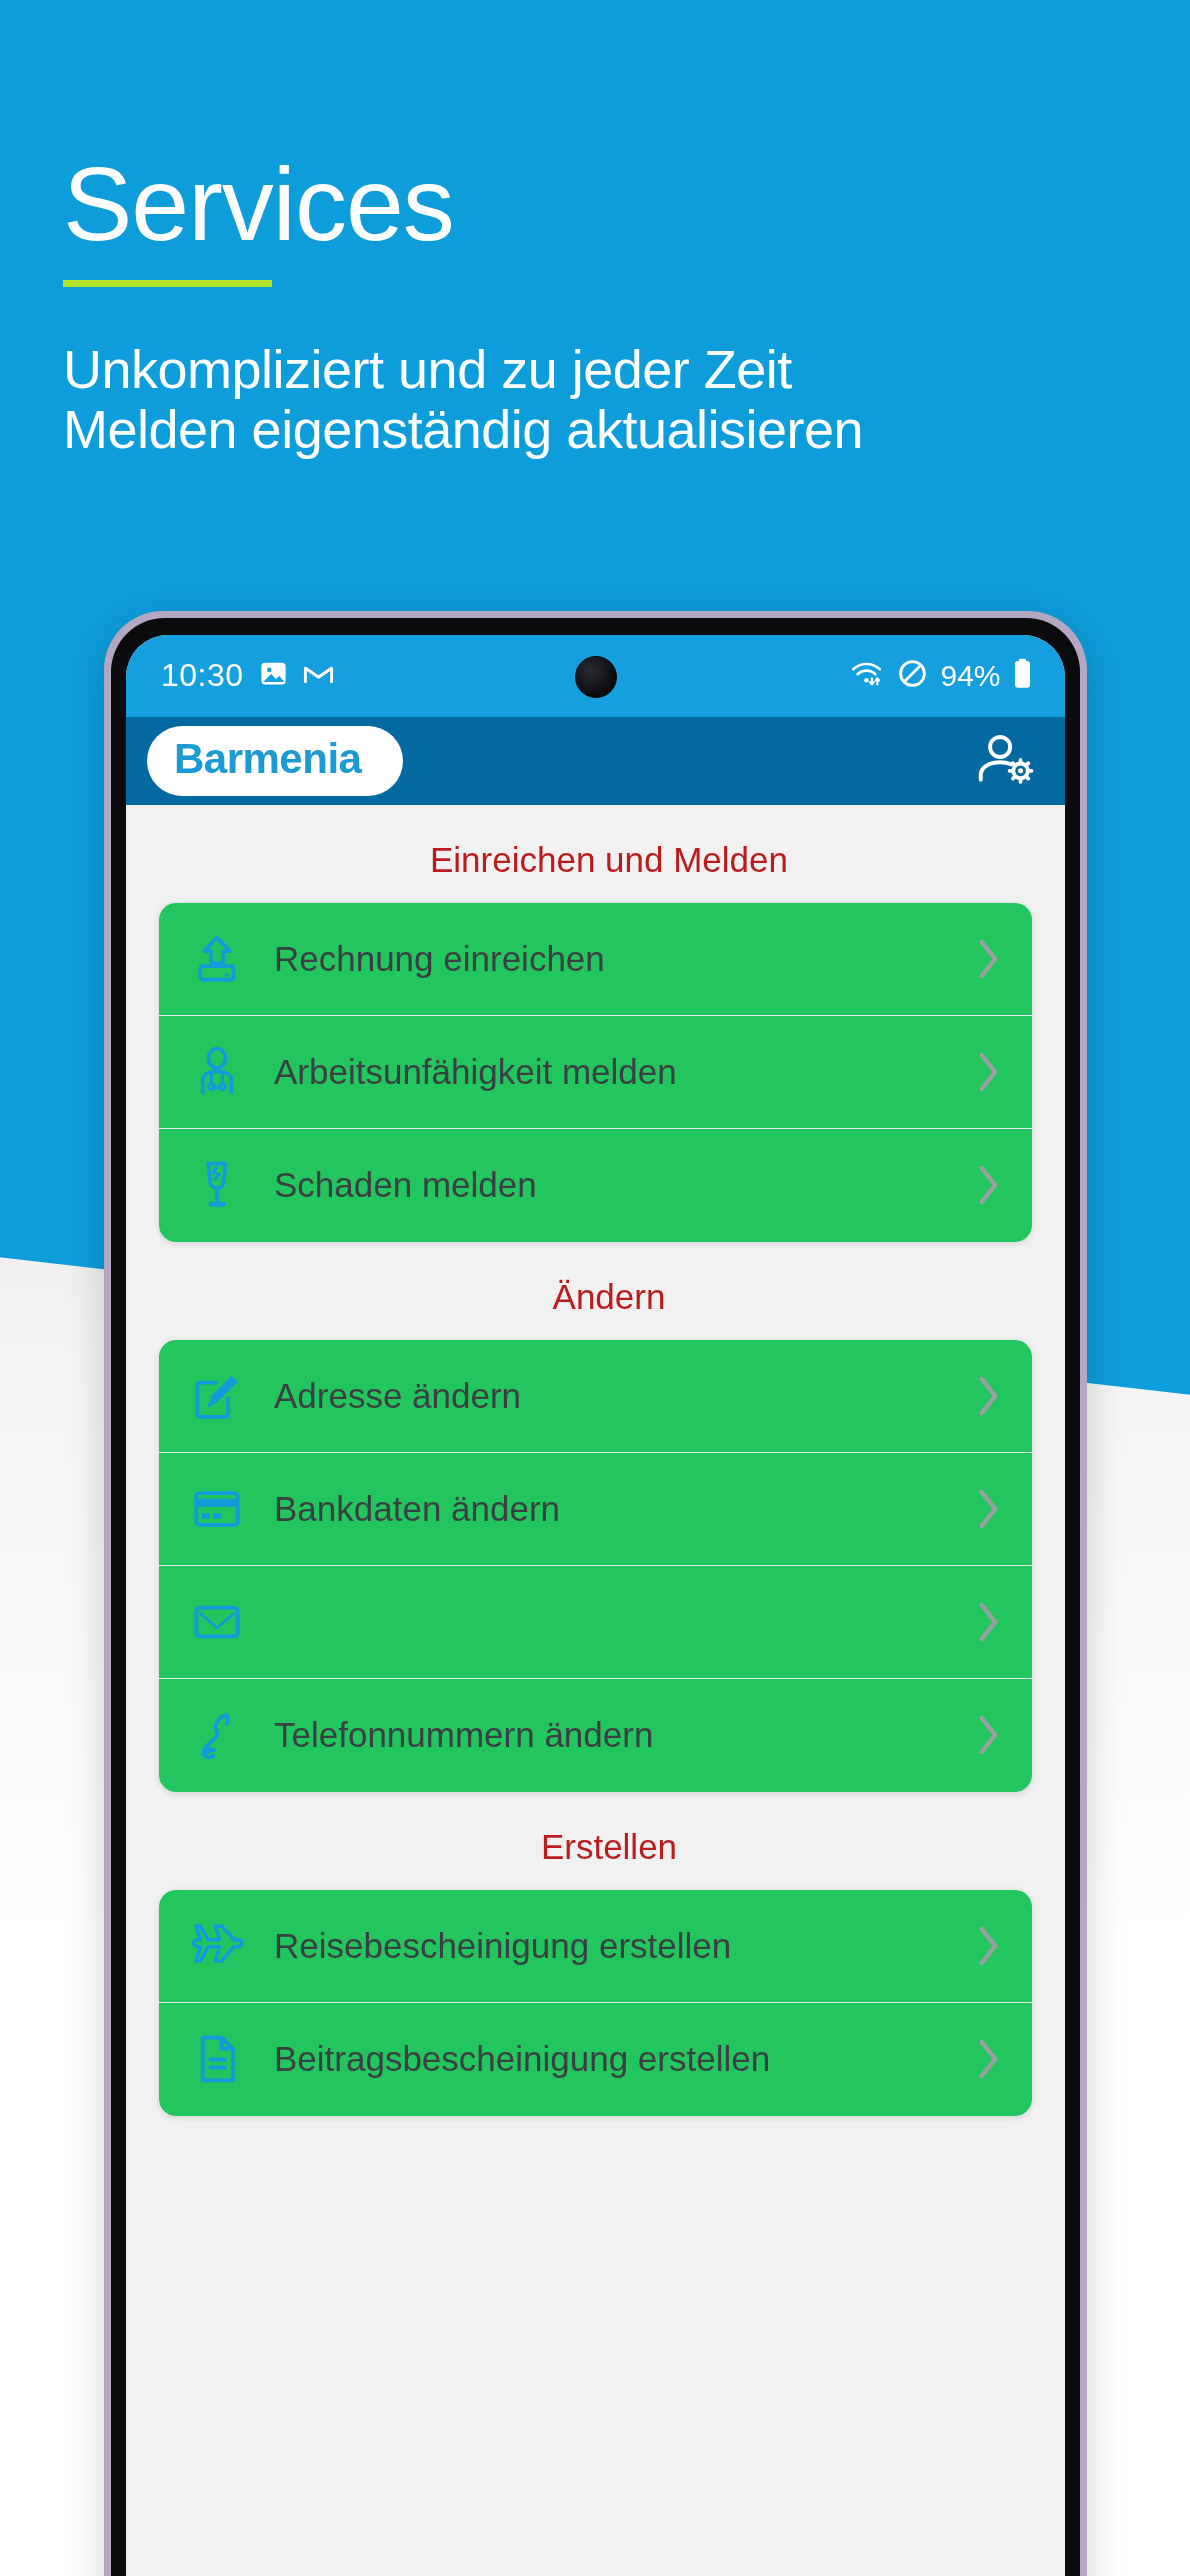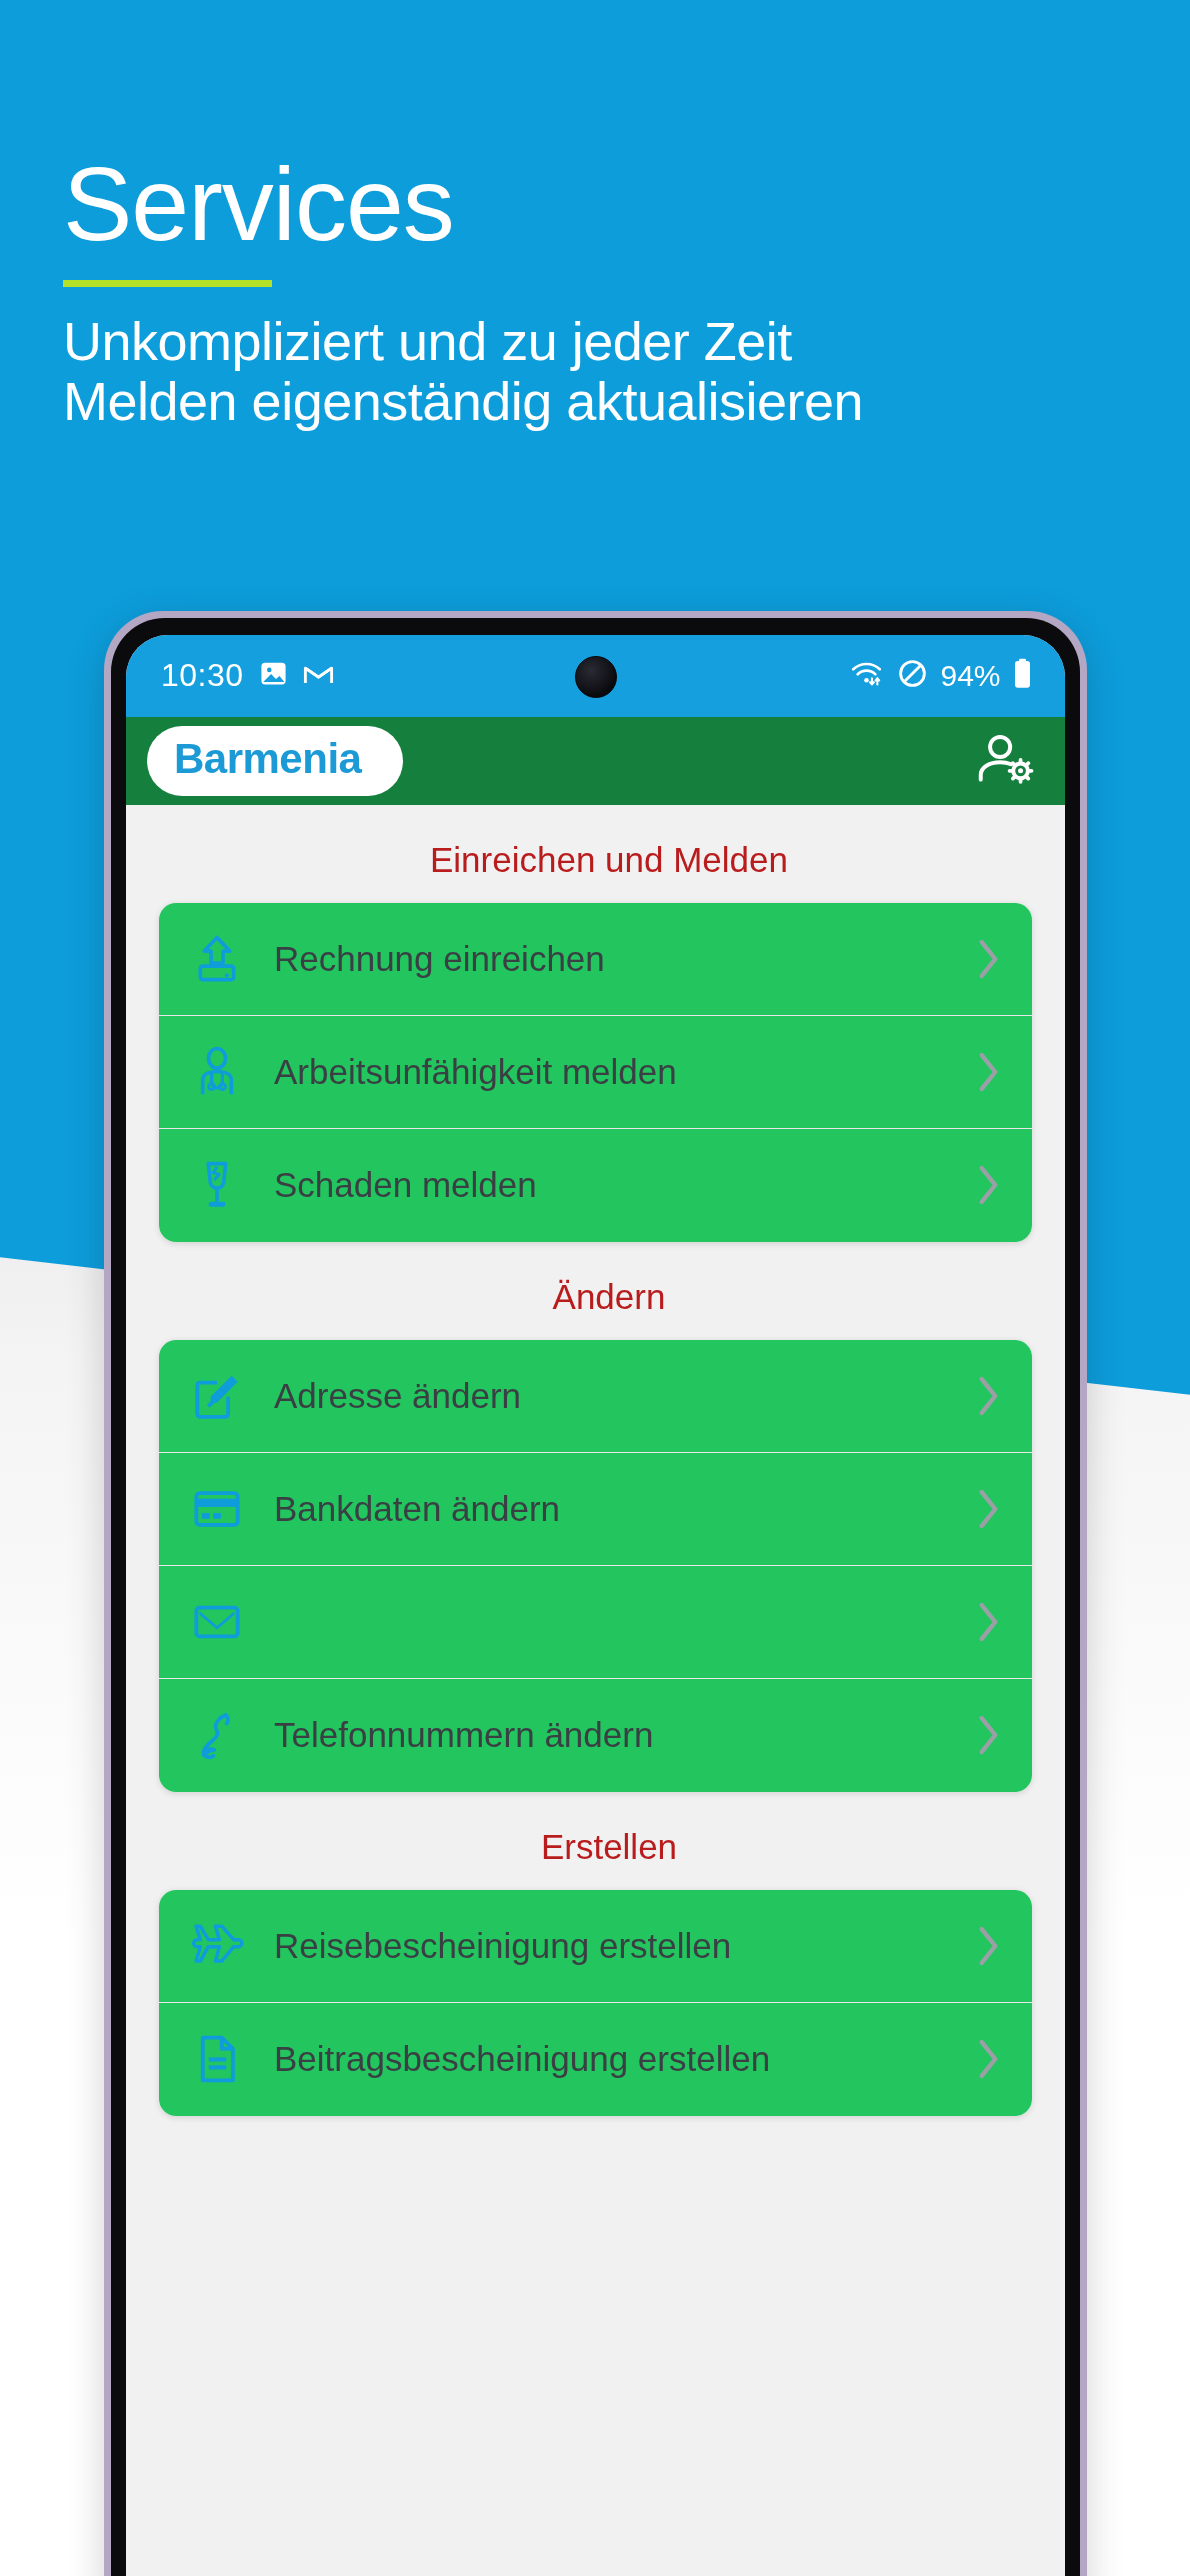--- a/index.html
+++ b/index.html
@@ -27,21 +27,21 @@
   #promo-copy { position: absolute; left: 63px; top: 152px; width: 1064px; }
   #promo-title {
     font-size: 104px; line-height: 1.0; font-weight: 400;
     color: #ffffff; letter-spacing: -1px;
   }
   #promo-rule {
     width: 209px; height: 6.7px; background: #B4E229;
     margin-top: 24px;
   }
   #promo-subtitle {
-    margin-top: 24px;
+    margin-top: 52px;
     font-size: 54px; line-height: 1.12; font-weight: 400;
     color: #ffffff; letter-spacing: -0.5px;
   }
 
   
   #phone {
     position: absolute;
     left: 104px; top: 611px;
     width: 983px; height: 2032px;
     border-radius: 59px;
@@ -83,21 +83,21 @@
   #camera-punch {
     position: absolute; left: 50%; top: 21px;
     transform: translateX(-50%);
     width: 42px; height: 42px; border-radius: 50%;
     background: radial-gradient(circle at 38% 34%, #2a2a34 0%, #0a0a0e 70%);
     border: 1.9px solid #06060a;
   }
 
   
   #app-bar {
-    height: 88px; background: #15803d;
+    height: 88px; background: #0369a1;
     display: flex; align-items: center;
     padding: 0 29px 0 21px;
   }
   #brand-logo {
     background: #ffffff;
     border-radius: 44px;
     padding: 9.6px 42px 12.5px 27px;
     display: flex; align-items: center;
   }
   #brand-logo-text {

